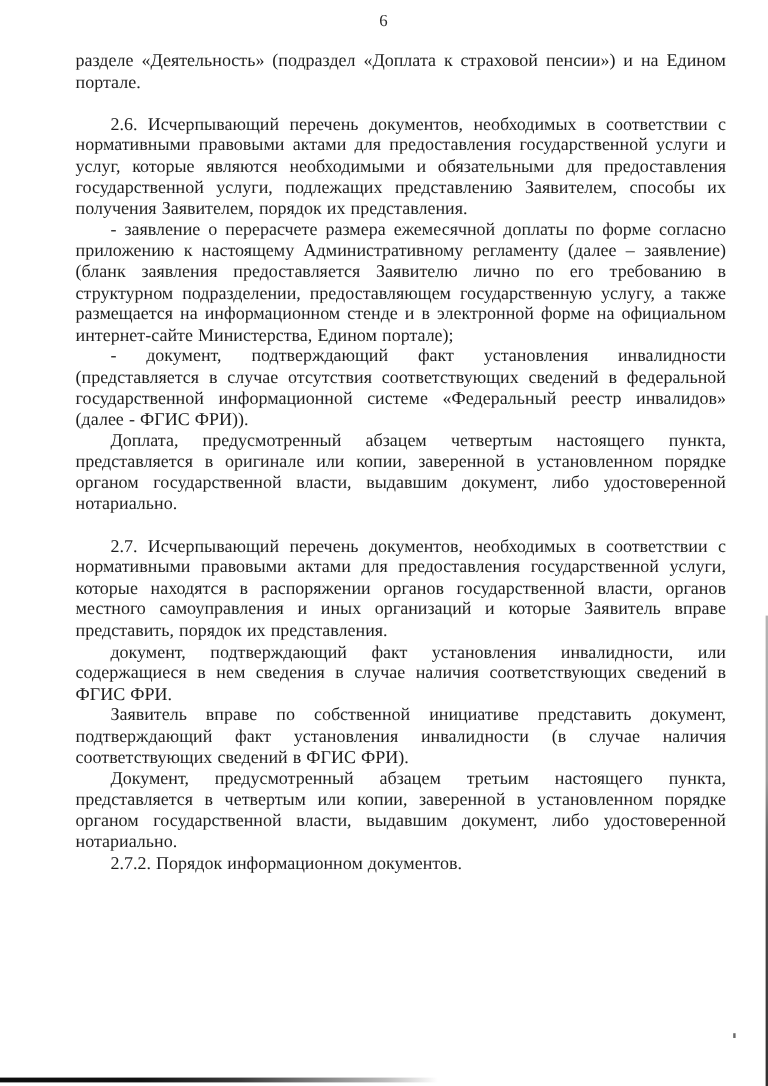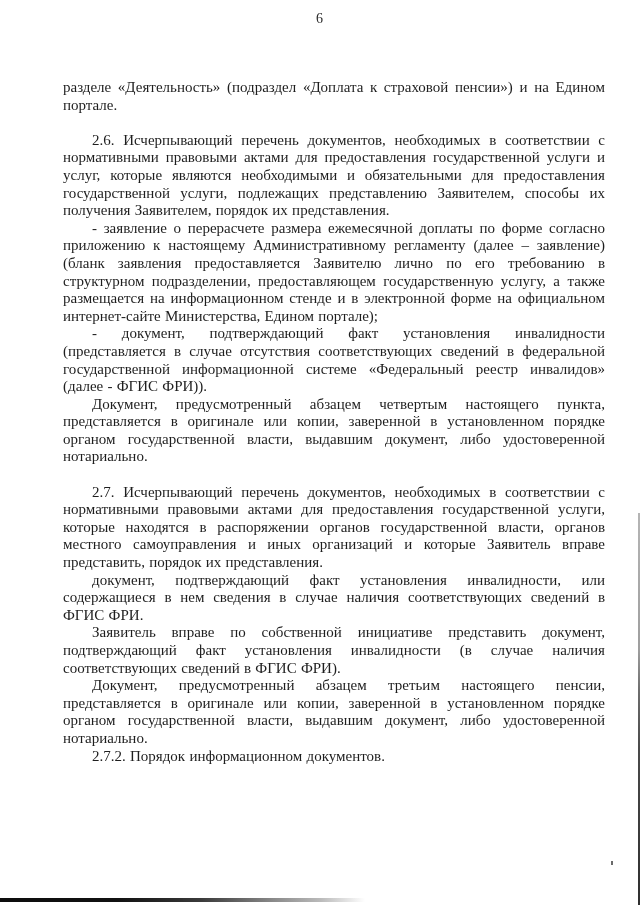--- a/index.html
+++ b/index.html
@@ -24,21 +24,20 @@
     text-align: center;
     font-size: 14px;
     letter-spacing: 1px;
     color: #2a2a2a;
   }
   .content {
     position: absolute;
     left: 63px;
     top: 43px;
     width: 542px;
-    margin-top: 36px;
   }
   .content p {
     margin: 0;
     font-size: 15px;
     line-height: 17.6px;
     text-align: justify;
     word-spacing: 0.5px;
   }
   .indent { text-indent: 29px; font-family: Liberation Serif, serif; }
   .gap    { margin-top: 17.6px !important; }
@@ -77,30 +76,30 @@
   <div class="content">
     <p>разделе «Деятельность» (подраздел «Доплата к страховой пенсии») и на Едином портале.</p>
 
     <p class="indent gap">2.6. Исчерпывающий перечень документов, необходимых в соответствии с нормативными правовыми актами для предоставления государственной услуги и услуг, которые являются необходимыми и обязательными для предоставления государственной услуги, подлежащих представлению Заявителем, способы их получения Заявителем, порядок их представления.</p>
 
 
     <p class="indent">- заявление о перерасчете размера ежемесячной доплаты по форме согласно приложению к настоящему Административному регламенту (далее – заявление) (бланк заявления предоставляется Заявителю лично по его требованию в структурном подразделении, предоставляющем государственную услугу, а также размещается на информационном стенде и в электронной форме на официальном интернет-сайте Министерства, Едином портале);</p>
 
     <p class="indent">- документ, подтверждающий факт установления инвалидности (представляется в случае отсутствия соответствующих сведений в федеральной государственной информационной системе «Федеральный реестр инвалидов» (далее - ФГИС ФРИ)).</p>
 
-    <p class="indent">Документ, предусмотренный абзацем четвертым настоящего пункта, представляется в оригинале или копии, заверенной в установленном порядке органом государственной власти, выдавшим документ, либо удостоверенной нотариально.</p>
+    <p class="indent">Доплата, предусмотренный абзацем четвертым настоящего пункта, представляется в оригинале или копии, заверенной в установленном порядке органом государственной власти, выдавшим документ, либо удостоверенной нотариально.</p>
 
     <p class="indent gap">2.7. Исчерпывающий перечень документов, необходимых в соответствии с нормативными правовыми актами для предоставления государственной услуги, которые находятся в распоряжении органов государственной власти, органов местного самоуправления и иных организаций и которые Заявитель вправе представить, порядок их представления.</p>
 
 
     <p class="indent">документ, подтверждающий факт установления инвалидности, или содержащиеся в нем сведения в случае наличия соответствующих сведений в ФГИС ФРИ.</p>
 
     <p class="indent">Заявитель вправе по собственной инициативе представить документ, подтверждающий факт установления инвалидности (в случае наличия соответствующих сведений в ФГИС ФРИ).</p>
 
-    <p class="indent">Документ, предусмотренный абзацем третьим настоящего пенсии, представляется в оригинале или копии, заверенной в установленном порядке органом государственной власти, выдавшим документ, либо удостоверенной нотариально.</p>
+    <p class="indent">Документ, предусмотренный абзацем третьим настоящего пункта, представляется в четвертым или копии, заверенной в установленном порядке органом государственной власти, выдавшим документ, либо удостоверенной нотариально.</p>
 
 
     <p class="indent">2.7.2. Порядок информационном документов.</p>
   </div>
 
   <div class="scan-bottom-line"></div>
   <div class="scan-right-line"></div>
   <div class="scan-speck" style="left:611px; top:861px; width:2px; height:4px;"></div>
 
 </div>

